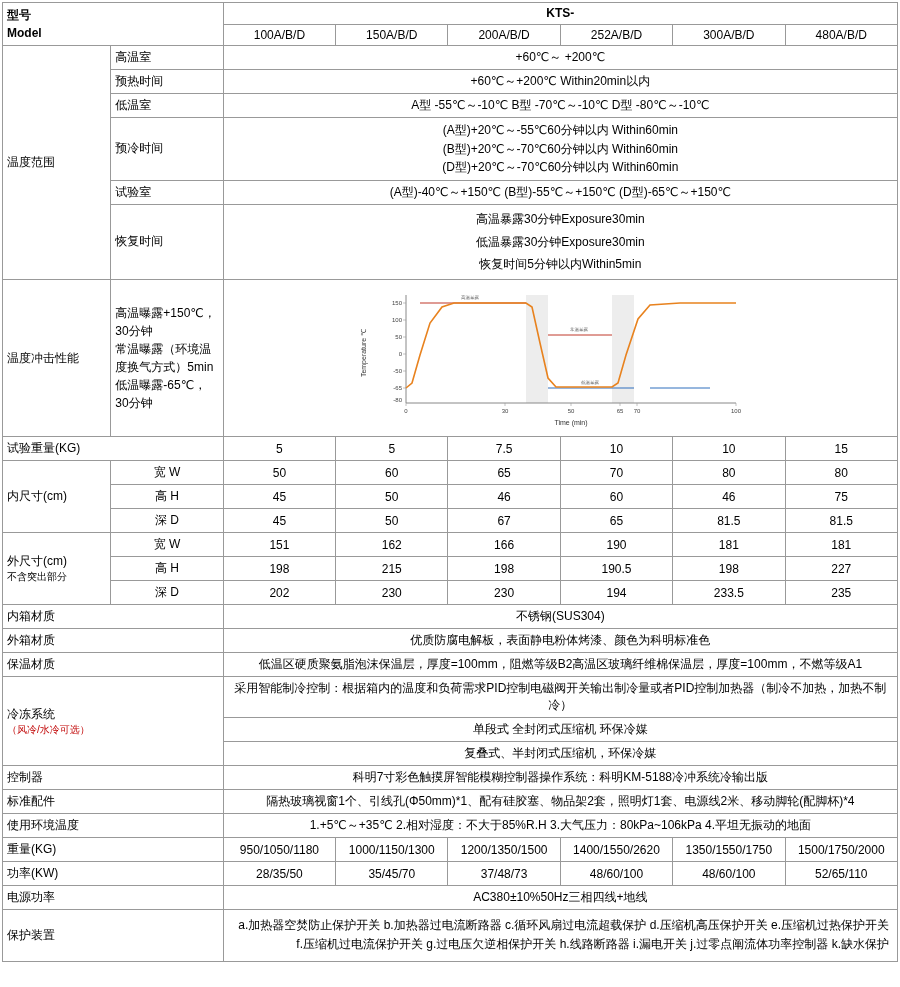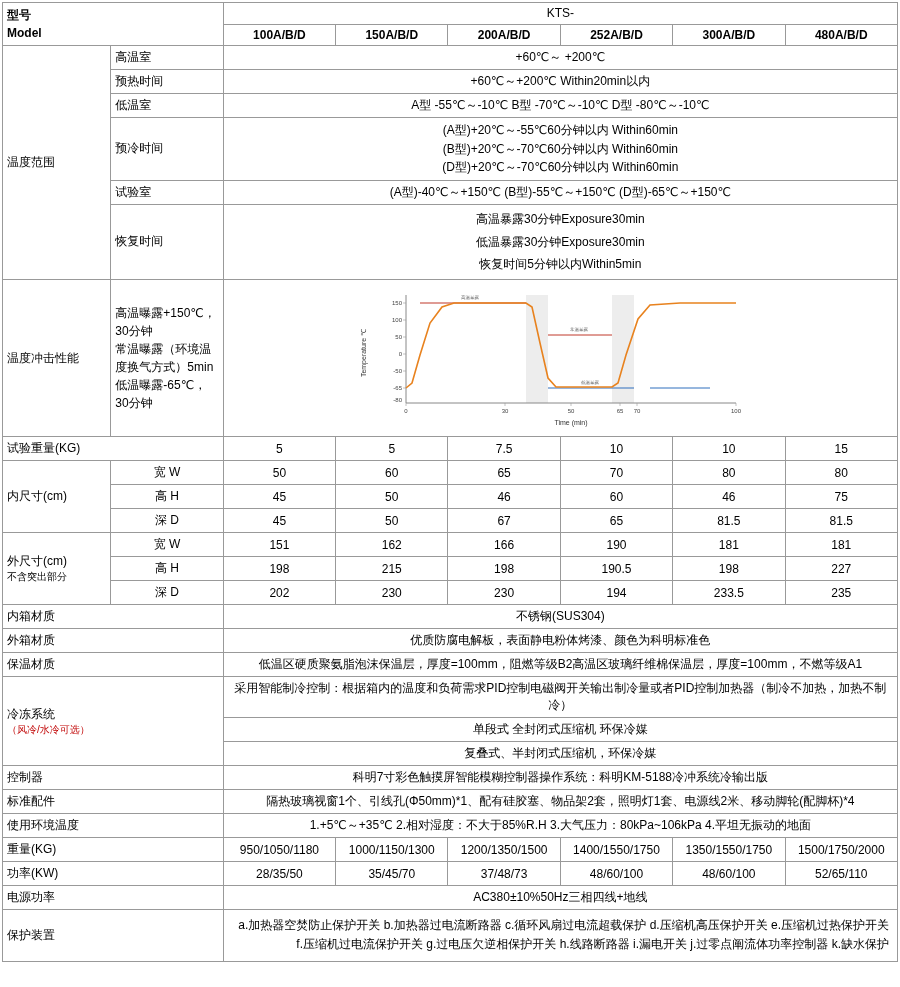--- a/index.html
+++ b/index.html
@@ -2,23 +2,23 @@
 <html><head>
 <meta charset="utf-8">
 <style>
   html,body{margin:0;padding:0;background:#fff;}
   body{font-family:"Liberation Sans","DejaVu Sans",sans-serif;color:#000;}
   #sheet{width:831px;box-sizing:border-box;padding:2px 12px 4px 2px;}
   table.spec{border-collapse:collapse;width:896px;table-layout:fixed;}
   table.spec td{border:1px solid #999;font-size:12px;padding:3px 4px;vertical-align:middle;}
   .c{text-align:center;}
   .l{text-align:right;}
-  .b{font-weight:bold;margin-left:20px;}
+  .b{font-weight:normal;margin-left:20px;}
   .lbl{padding-left:6px;}
-  .model-head{font-size:14px;font-weight:normal;}
+  .model-head{font-size:14px;font-weight:bold;}
   .model-title{font-size:14px;font-weight:bold;line-height:1.5;padding-left:6px;}
   .sub{font-size:12px;}
   .small{font-size:10px;}
   .red{color:#c00000;}
   .multi{line-height:1.55;}
   .chart-cell{padding:0;}
   .chartbox{width:100%;height:150px;display:flex;align-items:center;justify-content:center;}
   .pad-left{padding-left:6px;}
   .vtop{vertical-align:top;}
 </style>
@@ -268,21 +268,21 @@
   <tr>
     <td colspan="2" class="lbl">使用环境温度</td>
     <td colspan="6" class="c">1.+5℃～+35℃  2.相对湿度：不大于85%R.H 3.大气压力：80kPa~106kPa 4.平坦无振动的地面</td>
   </tr>
 
   <tr>
     <td colspan="2" class="lbl">重量(KG)</td>
     <td class="c">950/1050/1180</td>
     <td class="c">1000/1150/1300</td>
     <td class="c">1200/1350/1500</td>
-    <td class="c">1400/1550/1750</td>
+    <td class="c">1400/1550/2620</td>
     <td class="c">1350/1550/1750</td>
     <td class="c">1500/1750/2000</td>
   </tr>
 
   <tr>
     <td colspan="2" class="lbl">功率(KW)</td>
     <td class="c">28/35/50</td>
     <td class="c">35/45/70</td>
     <td class="c">37/48/73</td>
     <td class="c">48/60/100</td>

